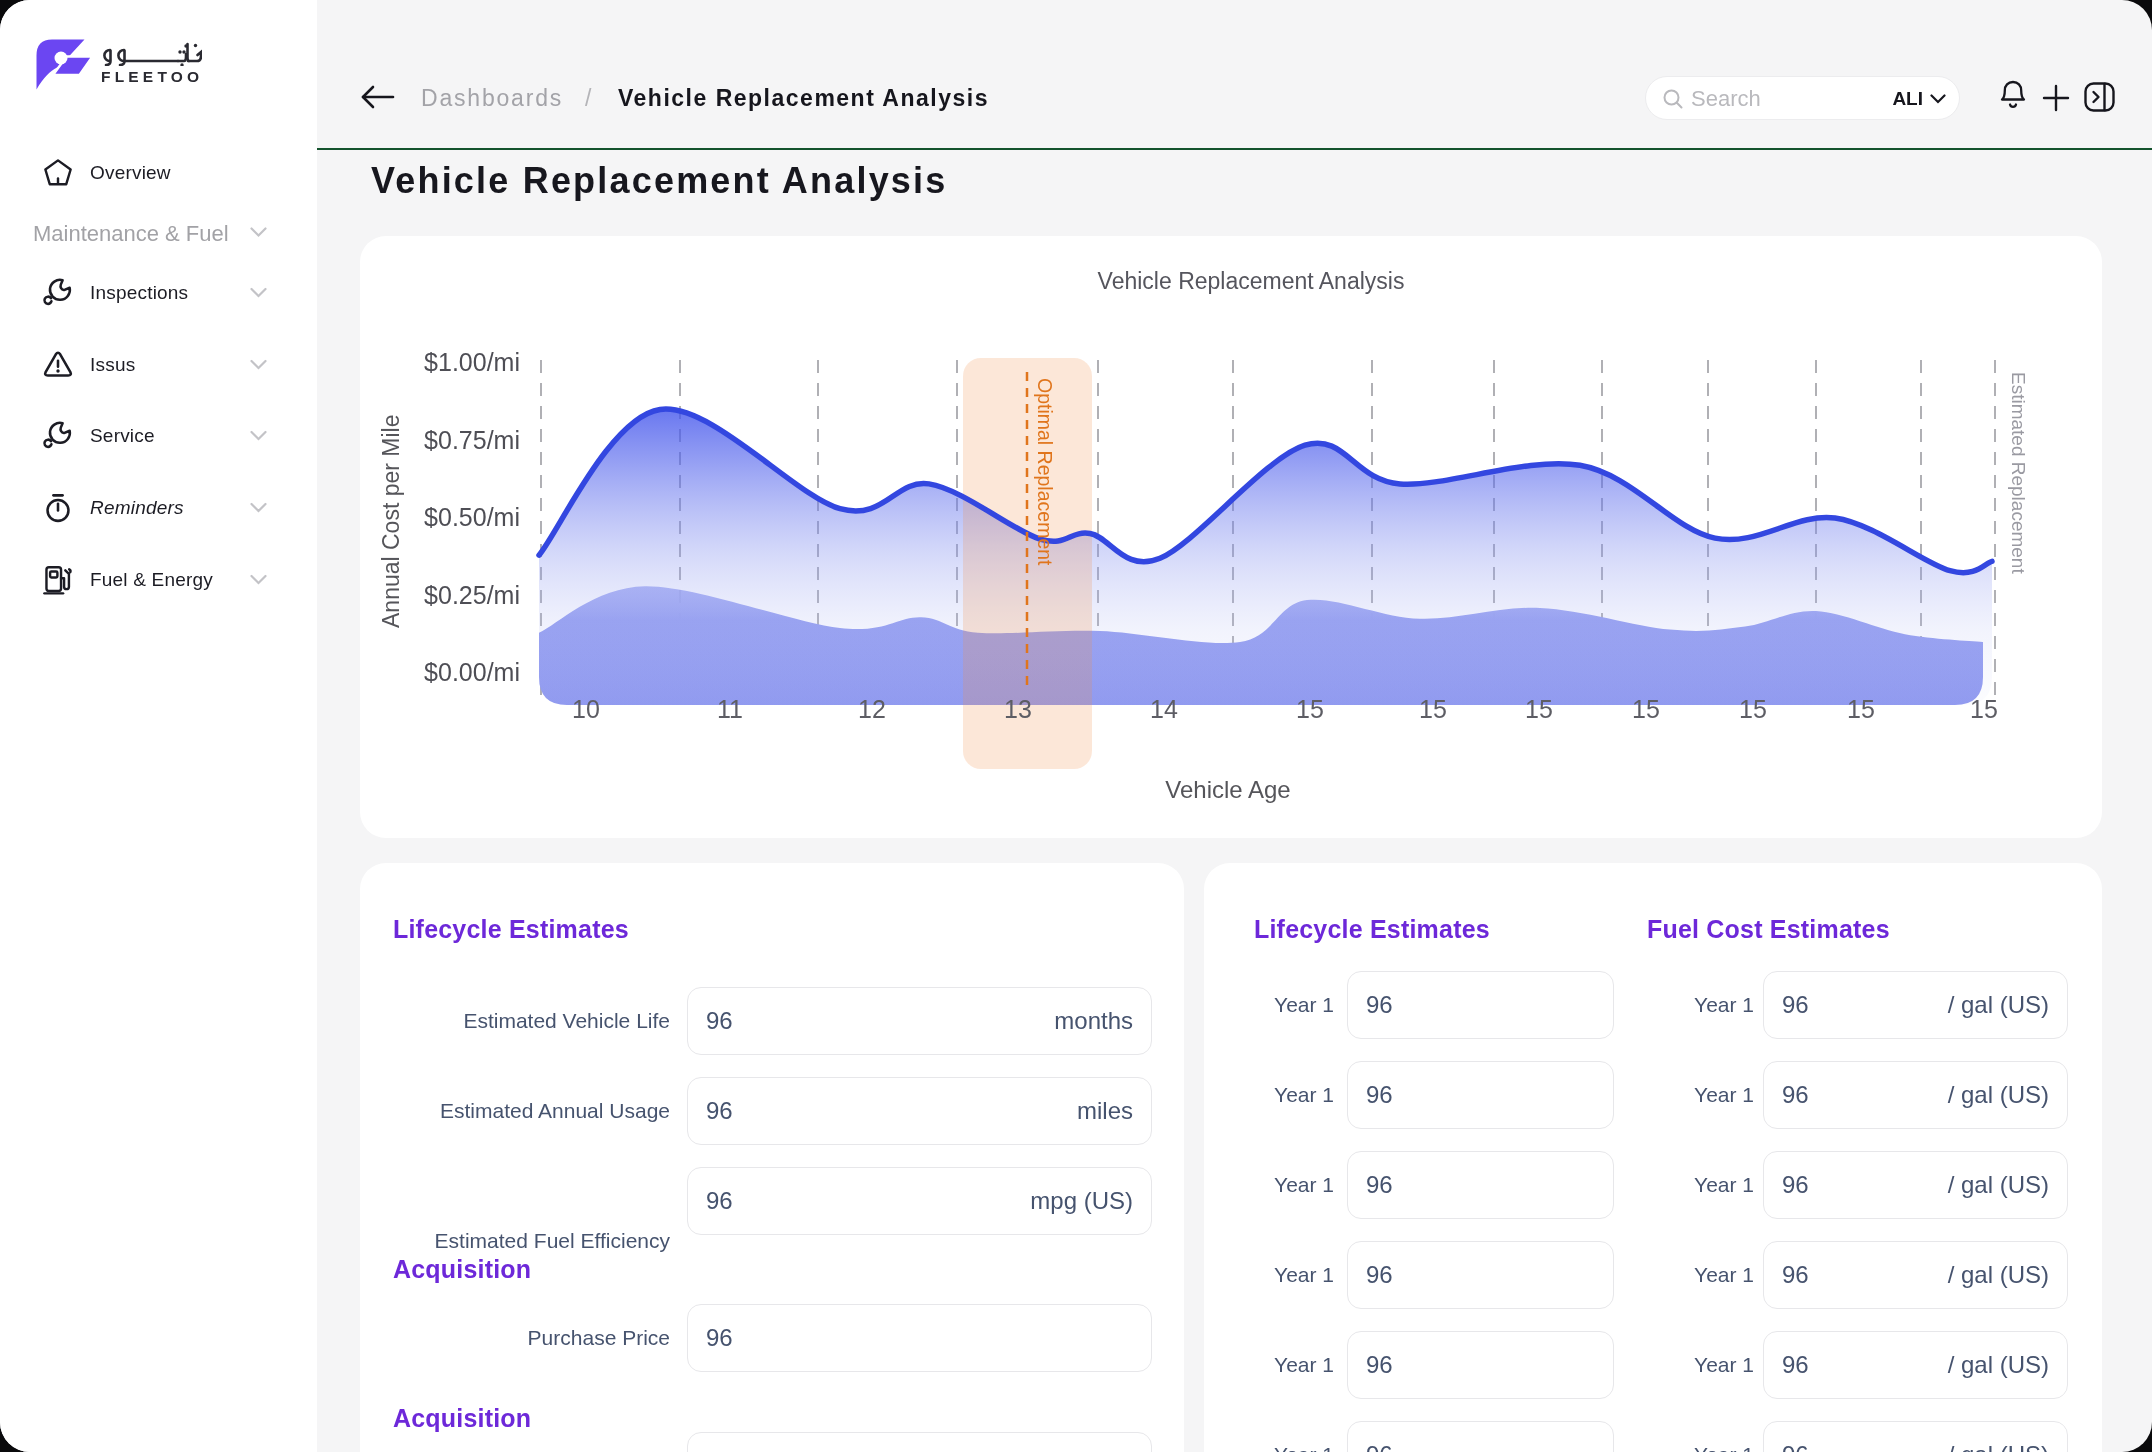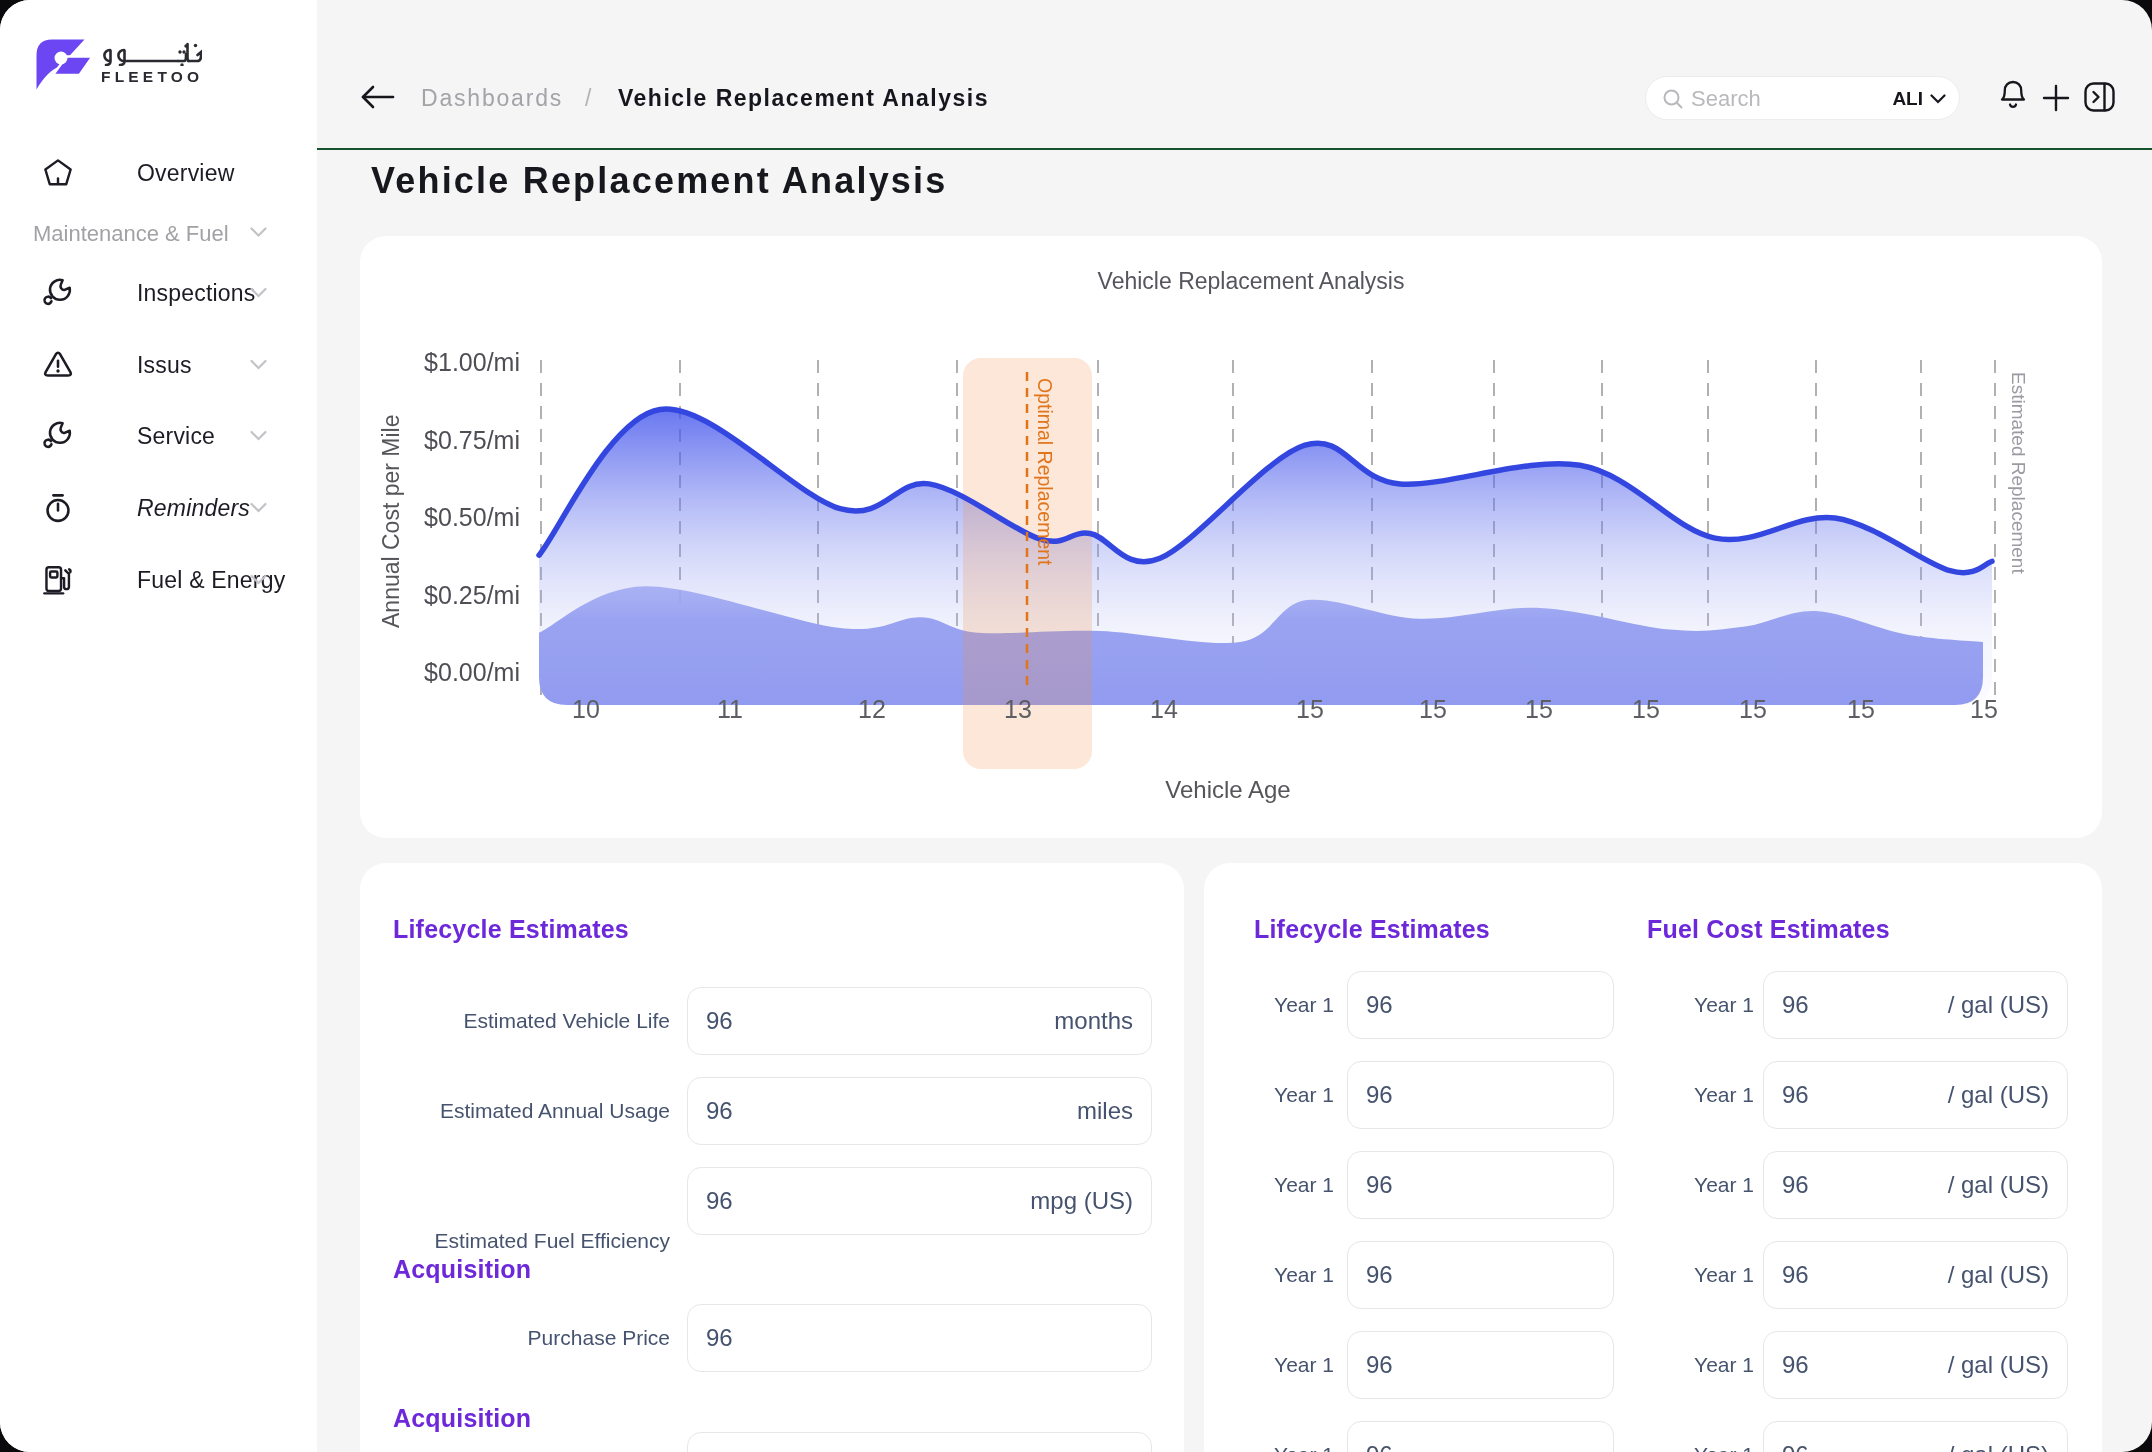--- a/index.html
+++ b/index.html
@@ -8,21 +8,21 @@
   .app { position:absolute; left:0; top:0; width:2152px; height:1452px;
     border-radius:30px; overflow:hidden; background:#f5f5f6; }
   .sidebar { position:absolute; left:0; top:0; width:317px; height:1452px; background:#ffffff; }
   .topbar { position:absolute; left:317px; top:0; width:1835px; height:106px;
     background:#f5f5f6; border-bottom:2px solid #14532d;margin-top:44px; }
   .abs { position:absolute; }
   
   .navitem { position:absolute; left:0; width:317px; height:40px; }
   .navitem svg { position:absolute; left:41px; top:50%; transform:translateY(-50%); }
   .navitem .t { position:absolute; left:90px; top:50%; transform:translateY(-50%);
-    font-size:23px; color:#1c1c24; letter-spacing:.2px;margin-left:47px; }
+    font-size:19px; color:#1c1c24; letter-spacing:.2px; }
   .navitem .c { position:absolute; left:250px; top:50%; transform:translateY(-50%); }
   
   .crumb { position:absolute; top:41px; font-size:23px; }
   .search { position:absolute; left:1328px; top:32px; width:315px; height:44px;
     background:#fff; border:1px solid #ececee; border-radius:22px; }
   
   .card { position:absolute; background:#fff; border-radius:26px; }
   .h2 { font-size:25px; font-weight:bold; color:#6d28d9; letter-spacing:.2px; }
   .frow { position:absolute; height:68px; }
   .frow .lbl { position:absolute; top:50%; transform:translateY(-50%);

